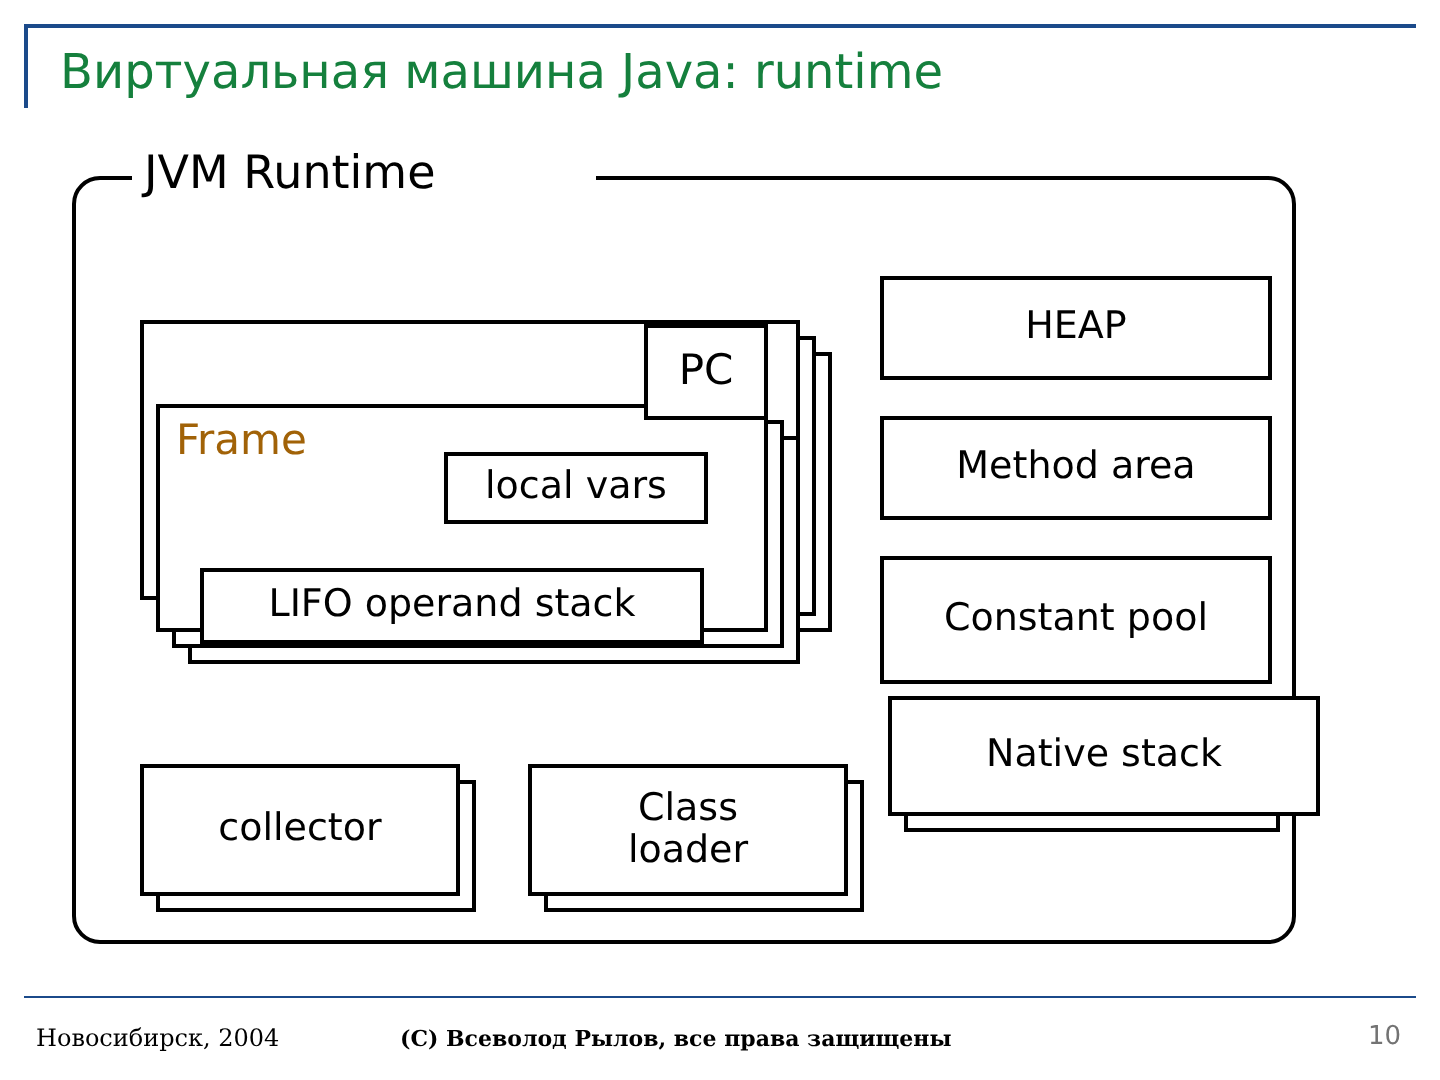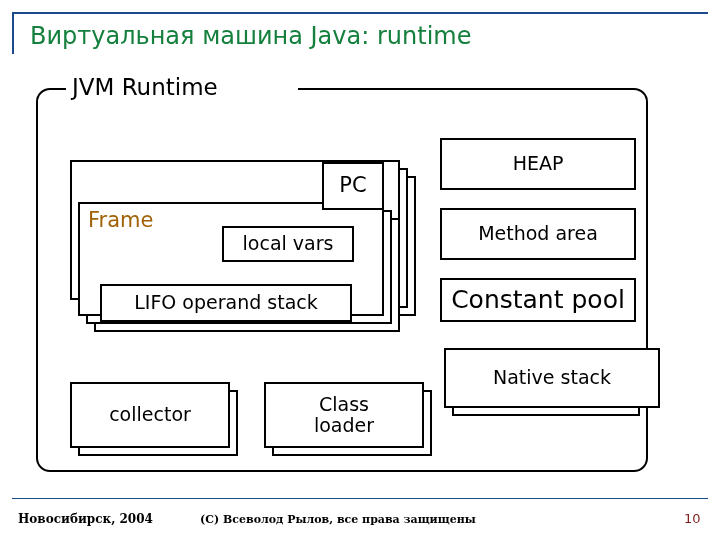--- a/index.html
+++ b/index.html
@@ -120,21 +120,21 @@
     white-space: nowrap;
   }
 
   #local-vars-box { left: 222px; top: 164px; width: 132px; height: 36px; font-size: 19px; }
   #lifo-box       { left: 100px; top: 222px; width: 252px; height: 38px; font-size: 19px; }
 
   #pc-box   { left: 322px; top: 80px;  width: 62px;  height: 48px; font-size: 21px; margin-top: 20px; }
 
   #heap-box        { left: 440px; top: 76px;  width: 196px; height: 52px; font-size: 19px; }
   #method-area-box { left: 440px; top: 146px; width: 196px; height: 52px; font-size: 19px; }
-  #constant-pool-box { left: 440px; top: 216px; width: 196px; height: 44px; font-size: 25px; }
+  #constant-pool-box { left: 440px; top: 216px; width: 196px; height: 64px; font-size: 19px; }
 
   #native-stack-card-2 { left: 452px; top: 294px; width: 188px; height: 60px; }
   #native-stack-card-1 { left: 444px; top: 286px; width: 216px; height: 60px; font-size: 19px; }
 
   #gc-card-2     { left: 78px;  top: 328px; width: 160px; height: 66px; }
   #gc-card-1     { left: 70px;  top: 320px; width: 160px; height: 66px; font-size: 19px; }
   #loader-card-2 { left: 272px; top: 328px; width: 160px; height: 66px; }
   #loader-card-1 { left: 264px; top: 320px; width: 160px; height: 66px; font-size: 19px; }
 
   
@@ -144,41 +144,41 @@
     top: 498px;
     width: 696px;
     height: 1px;
     background: #1b4a8a;
   }
   #footer-place {
     position: absolute;
     left: 18px;
     top: 512px;
     font-family: "DejaVu Serif", serif;
-    font-weight: bold;
+    font-weight: normal;
     font-size: 12px;
     color: #000000;
     white-space: nowrap;
   }
   #footer-copyright {
     position: absolute;
     left: 200px;
     top: 513px;
     font-family: "DejaVu Serif", serif;
     font-weight: bold;
     font-size: 11px;
     color: #000000;
     white-space: nowrap;
   }
   #footer-page-number {
     position: absolute;
     left: 684px;
     top: 511px;
     font-size: 13px;
-    color: #7f1d1d;
+    color: #737373;
     white-space: nowrap;
     text-align: right;
   }
 </style>
 </head>
 <body>
 
 <div id="slide-top-rule"></div>
 <div id="slide-left-rule"></div>
 <div id="slide-title">Виртуальная машина Java: runtime</div>

